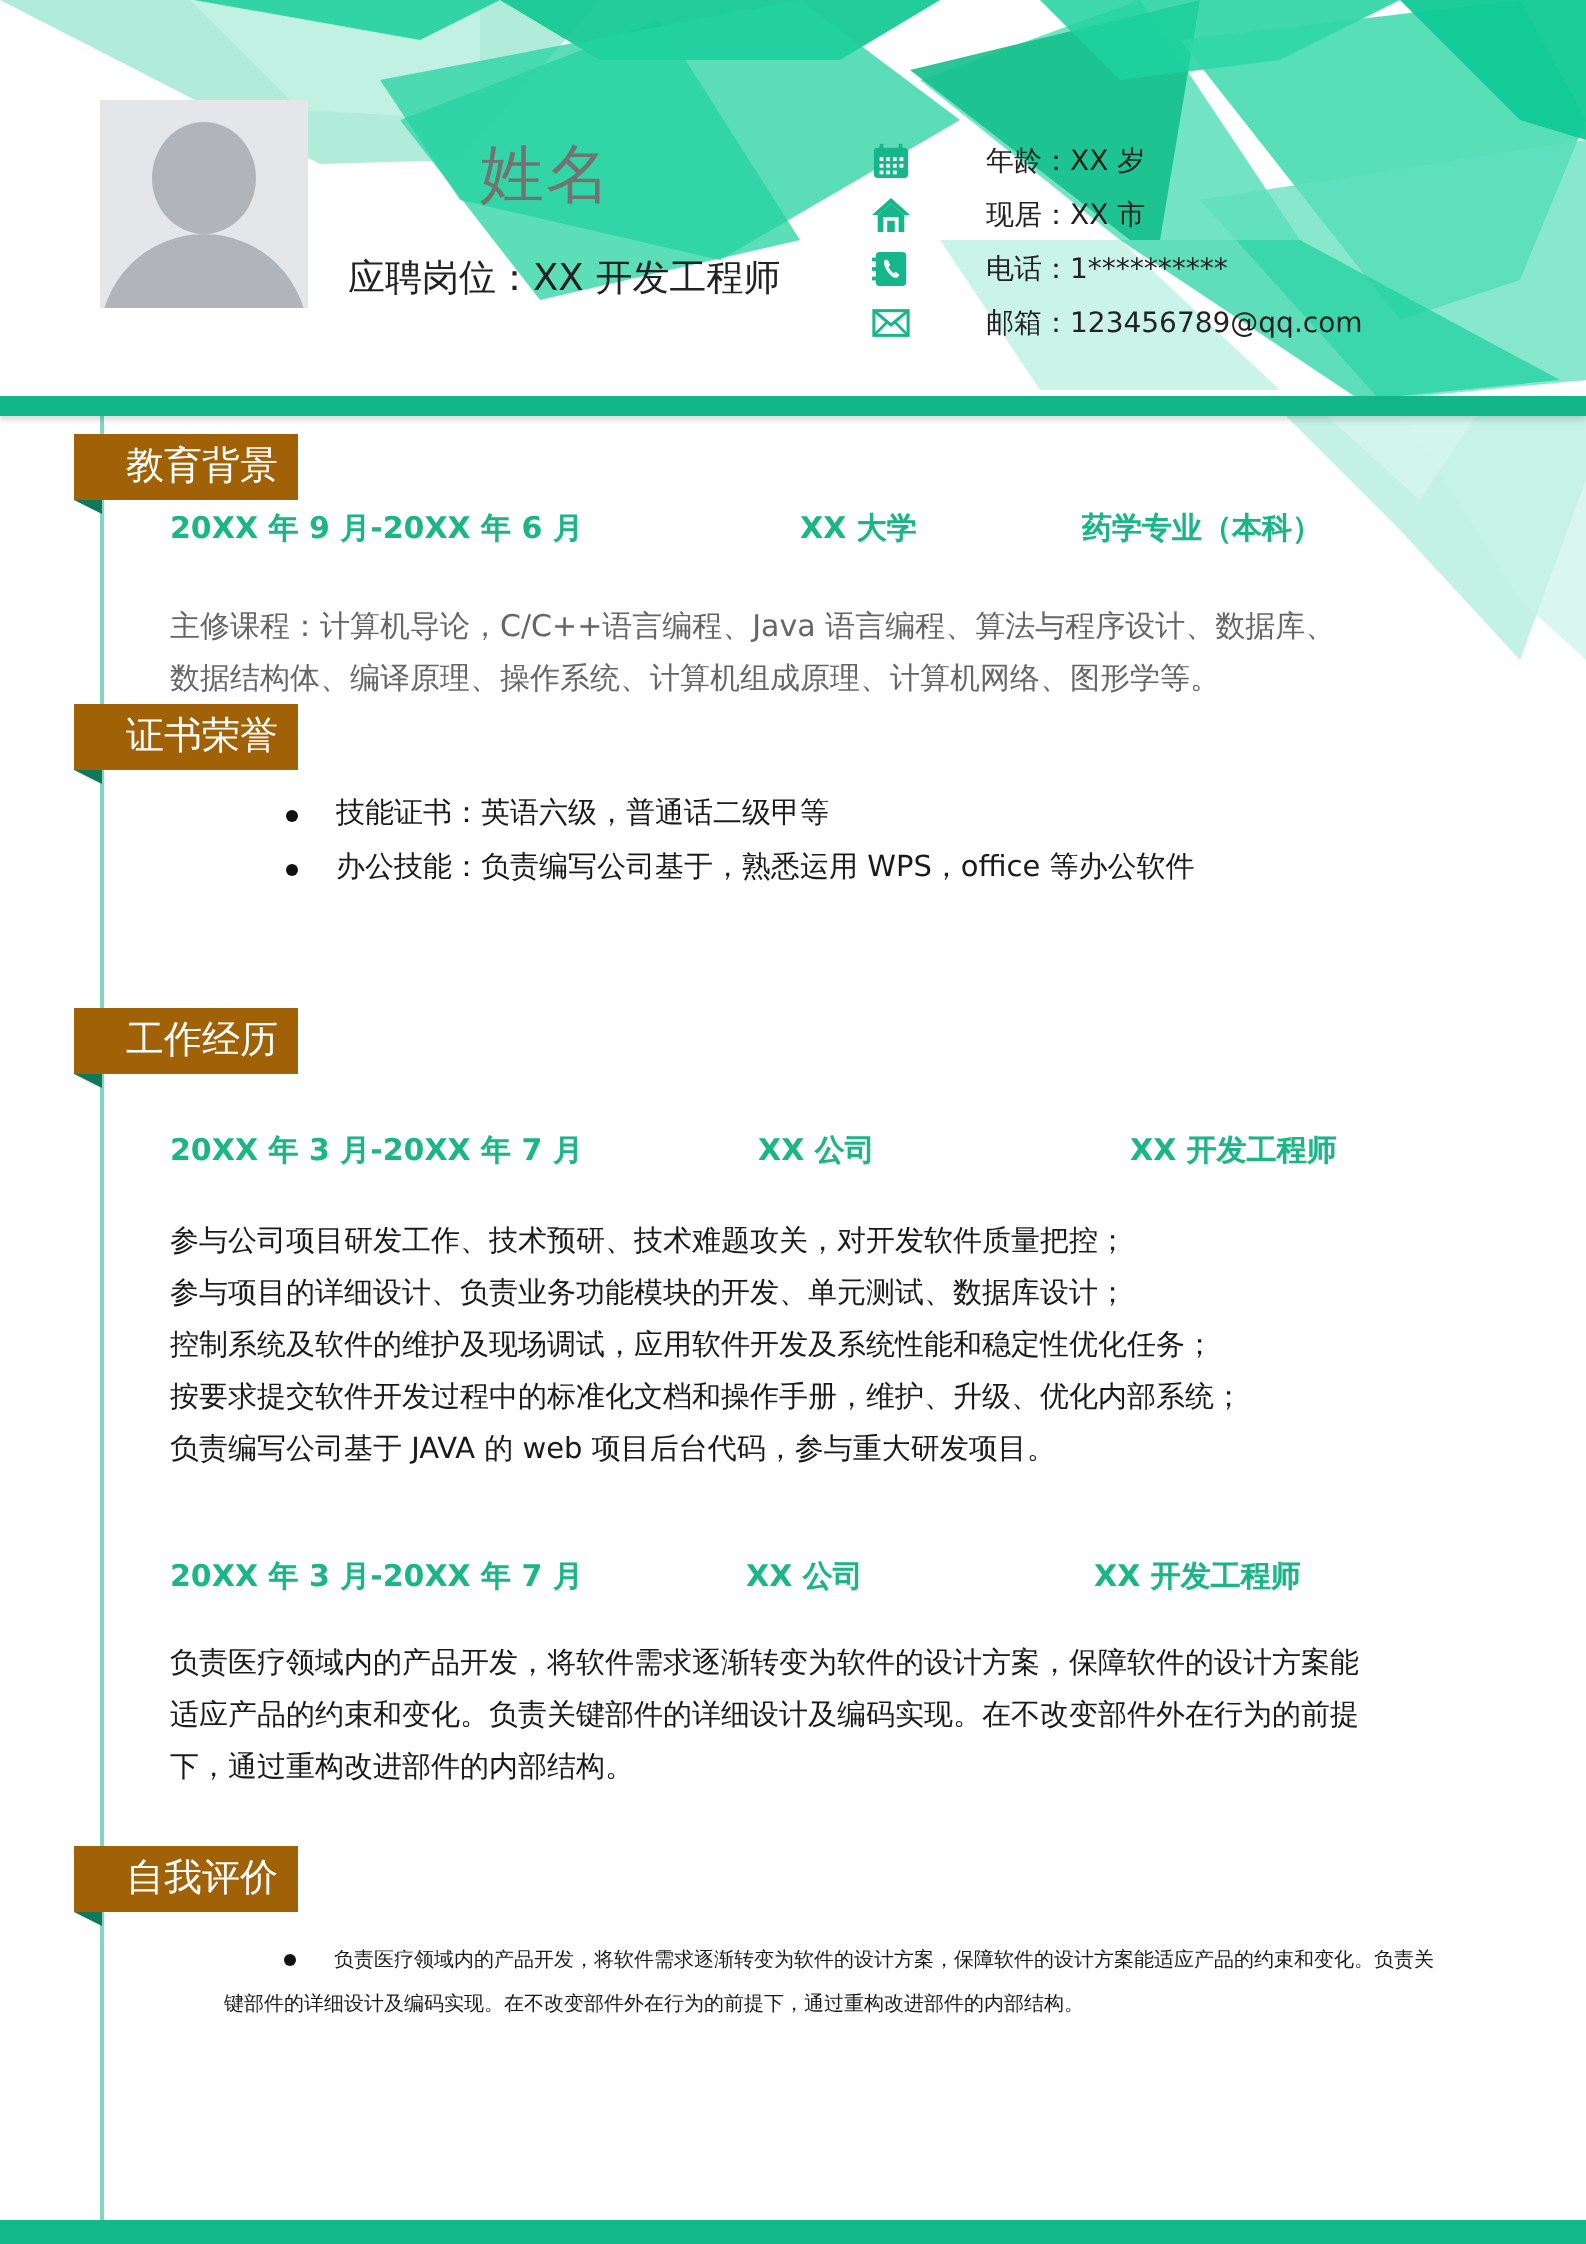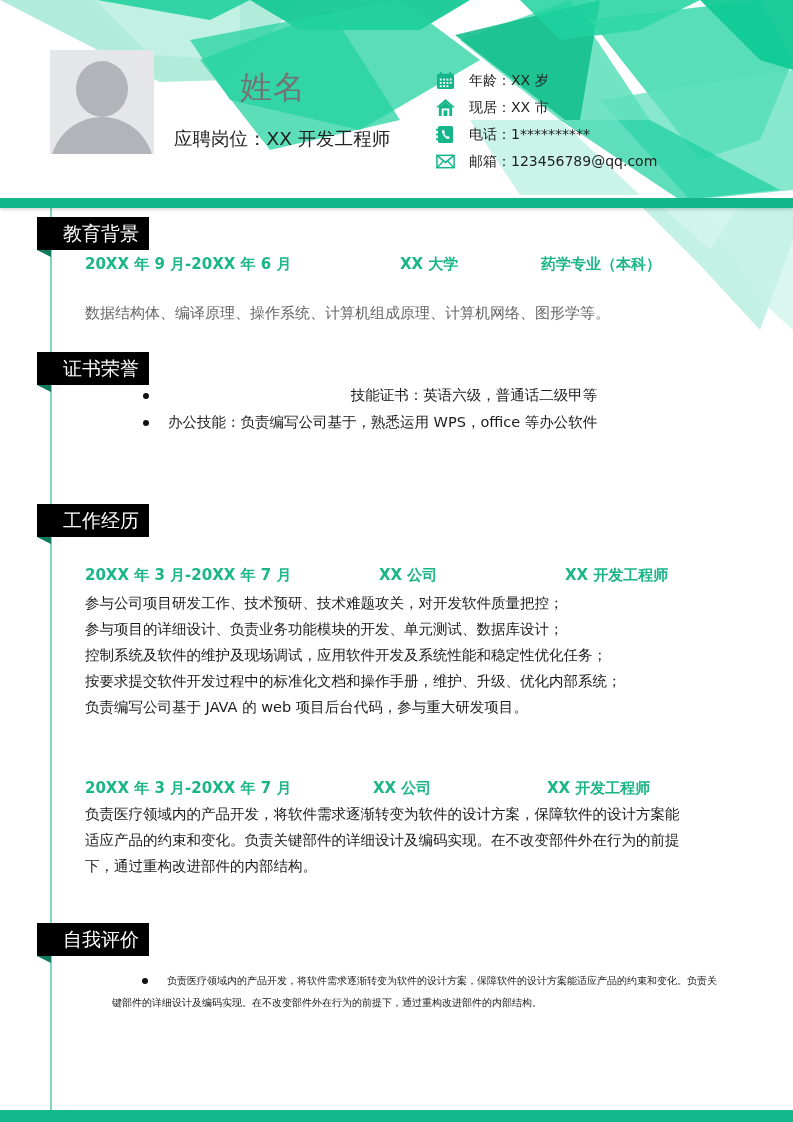--- a/index.html
+++ b/index.html
@@ -14,35 +14,35 @@
     .avatar .head { position: absolute; left: 26px; top: 11px; width: 52px; height: 56px; border-radius: 50%; background: #b1b4b9; }
     .avatar .body { position: absolute; left: 0; top: 67px; width: 104px; height: 80px; border-radius: 52px 52px 0 0; background: #b1b4b9; }
 
     .name { position: absolute; left: 240px; top: 66px; font-size: 32px; color: #737373; letter-spacing: 1px; }
     .position { position: absolute; left: 174px; top: 126px; font-size: 18.5px; color: #222; }
 
     .contacts { position: absolute; left: 436px; top: 67px; }
     .contact-row { display: flex; align-items: center; height: 27px; }
     .contact-row .ic { width: 19px; height: 19px; margin-right: 14px; display: flex; align-items: center; justify-content: center; }
     .contact-row .ic svg { width: 19px; height: 19px; }
-    .contact-row .txt { font-size: 14px; color: #222; }
+    .contact-row .txt { font-size: 14px; color: #222; margin-left: 24px; }
 
     .top-band { position: absolute; left: 0; top: 198px; width: 793px; height: 10px; background: #13b58a; box-shadow: 0 2px 3px rgba(0,0,0,0.15); z-index: 3; }
     .bottom-band { position: absolute; left: 0; top: 1110px; width: 793px; height: 12px; background: #13b88c; z-index: 3; }
     .timeline { position: absolute; left: 50px; top: 208px; width: 2px; height: 902px; background: #7fd8bd; z-index: 1; }
 
-    .sec-tab { position: absolute; left: 37px; height: 33px; background: #000000; color: #fff; font-size: 19px; line-height: 33px; padding-left: 26px; padding-right: 10px; z-index: 4; }
+    .sec-tab { position: absolute; left: 37px; height: 33px; background: #a16207; color: #fff; font-size: 19px; line-height: 33px; padding-left: 26px; padding-right: 10px; z-index: 4; }
     .sec-tab::after { content: ""; position: absolute; left: 0; bottom: -7px; width: 0; height: 0; border-top: 7px solid #0e7a5b; border-left: 14px solid transparent; }
 
     .green-row { position: absolute; left: 85px; font-size: 15px; font-weight: bold; color: #1bb686; z-index: 2; }
     .green-row span { position: absolute; white-space: nowrap; top: 0; text-align: right; }
 
     .para { position: absolute; left: 85px; font-size: 14.5px; line-height: 26px; z-index: 2; }
     .para.gray { color: #666; font-size: 15px; }
-    .para.dark { color: #1a1a1a; }
+    .para.dark { color: #1a1a1a; margin-top: 18px; }
 
     .bullet-list { position: absolute; left: 143px; font-size: 14.5px; color: #1a1a1a; line-height: 27px; z-index: 2; }
     .bullet-list li { list-style: none; position: relative; padding-left: 25px; }
     .bullet-list li::before { content: ""; position: absolute; left: 0; top: 11px; width: 6px; height: 6px; border-radius: 50%; background: #111; }
 
     .self-eval { position: absolute; left: 112px; top: 970px; width: 612px; font-size: 10px; color: #1a1a1a; line-height: 22px; text-indent: 30px; z-index: 2; }
     .self-eval .dot { display: inline-block; width: 6px; height: 6px; border-radius: 50%; background: #111; margin-right: 19px; vertical-align: middle; text-indent: 0; }
   </style>
 </head>
 <body>
@@ -140,25 +140,26 @@
 <div class="top-band"></div>
 <div class="timeline"></div>
 
 <div class="sec-tab" style="top:217px;">教育背景</div>
 <div class="green-row" style="top:255px;">
   <span style="left:0;">20XX 年 9 月-20XX 年 6 月</span>
   <span style="left:315px;">XX 大学</span>
   <span style="left:456px;">药学专业（本科）</span>
 </div>
 <div class="para gray" style="top:300px;">
+  <div>主修课程：计算机导论，C/C++语言编程、Java 语言编程、算法与程序设计、数据库、</div>
   <div>数据结构体、编译原理、操作系统、计算机组成原理、计算机网络、图形学等。</div>
 </div>
 
 <div class="sec-tab" style="top:352px;">证书荣誉</div>
-<ul class="bullet-list" style="top:382px;text-align:right;">
+<ul class="bullet-list" style="top:394px;">
   <li>技能证书：英语六级，普通话二级甲等</li>
   <li>办公技能：负责编写公司基于，熟悉运用 WPS，office 等办公软件</li>
 </ul>
 
 <div class="sec-tab" style="top:504px;">工作经历</div>
 <div class="green-row" style="top:566px;">
   <span style="left:0;">20XX 年 3 月-20XX 年 7 月</span>
   <span style="left:294px;">XX 公司</span>
   <span style="left:480px;">XX 开发工程师</span>
 </div>

